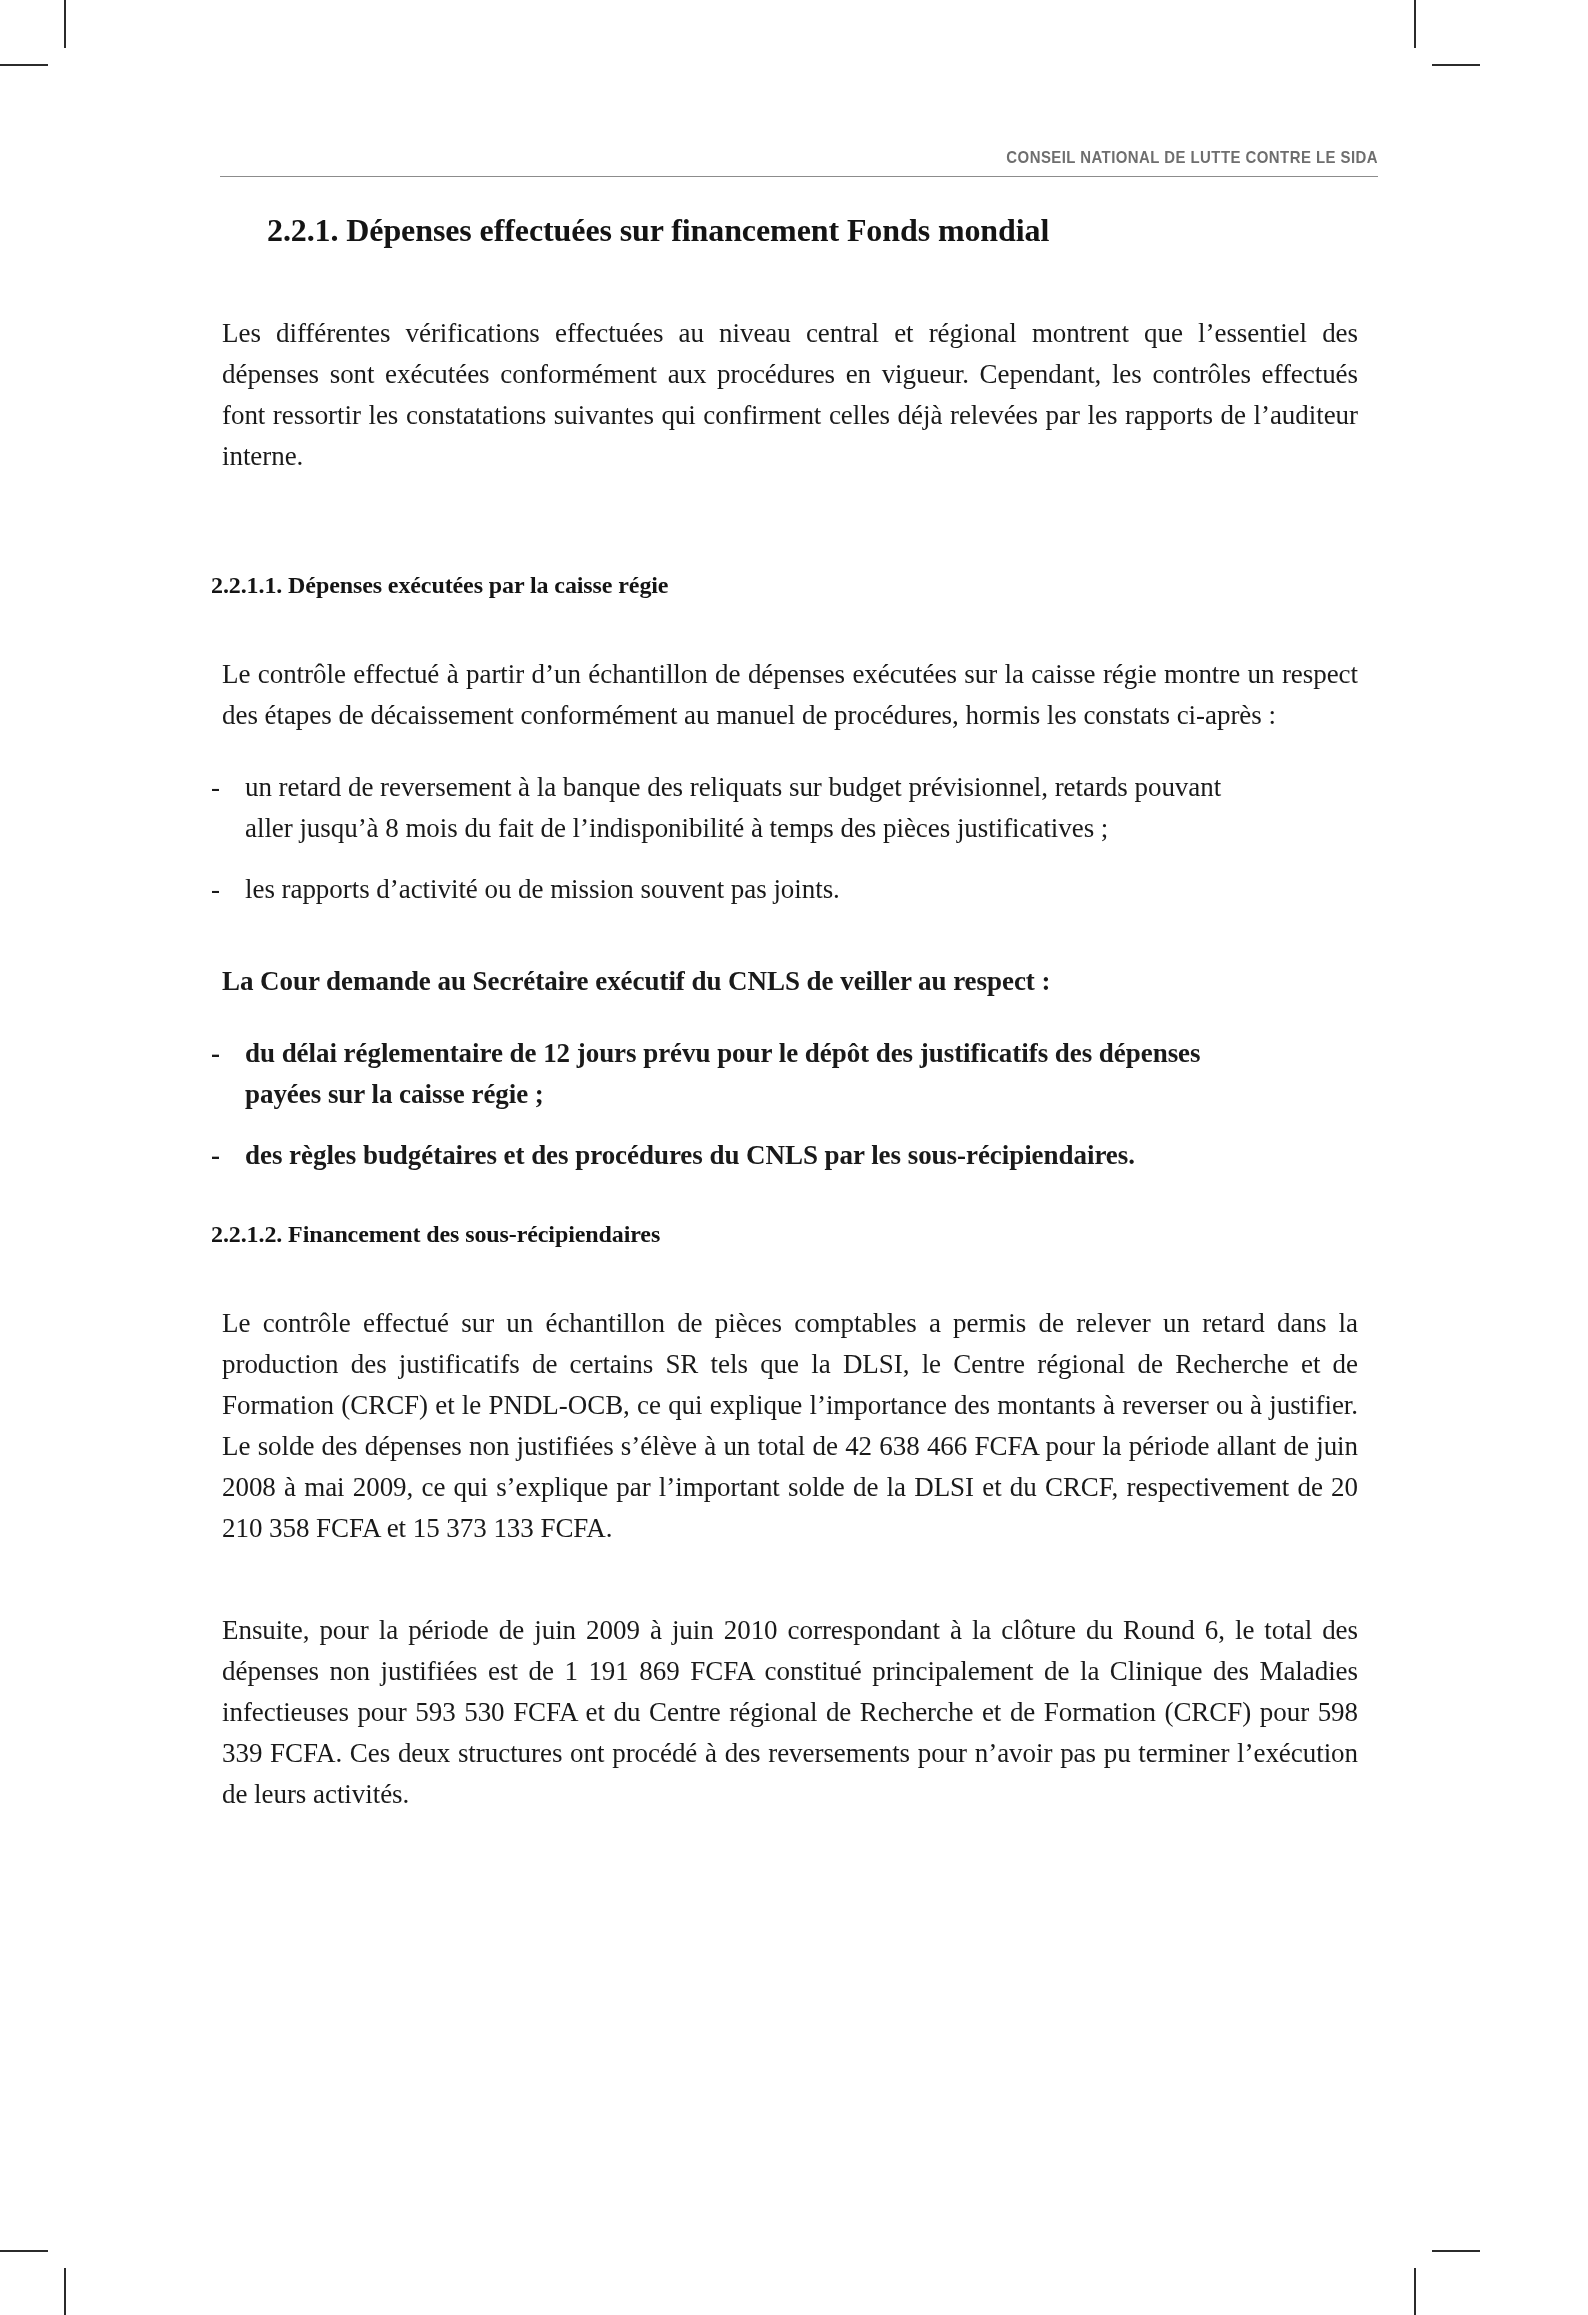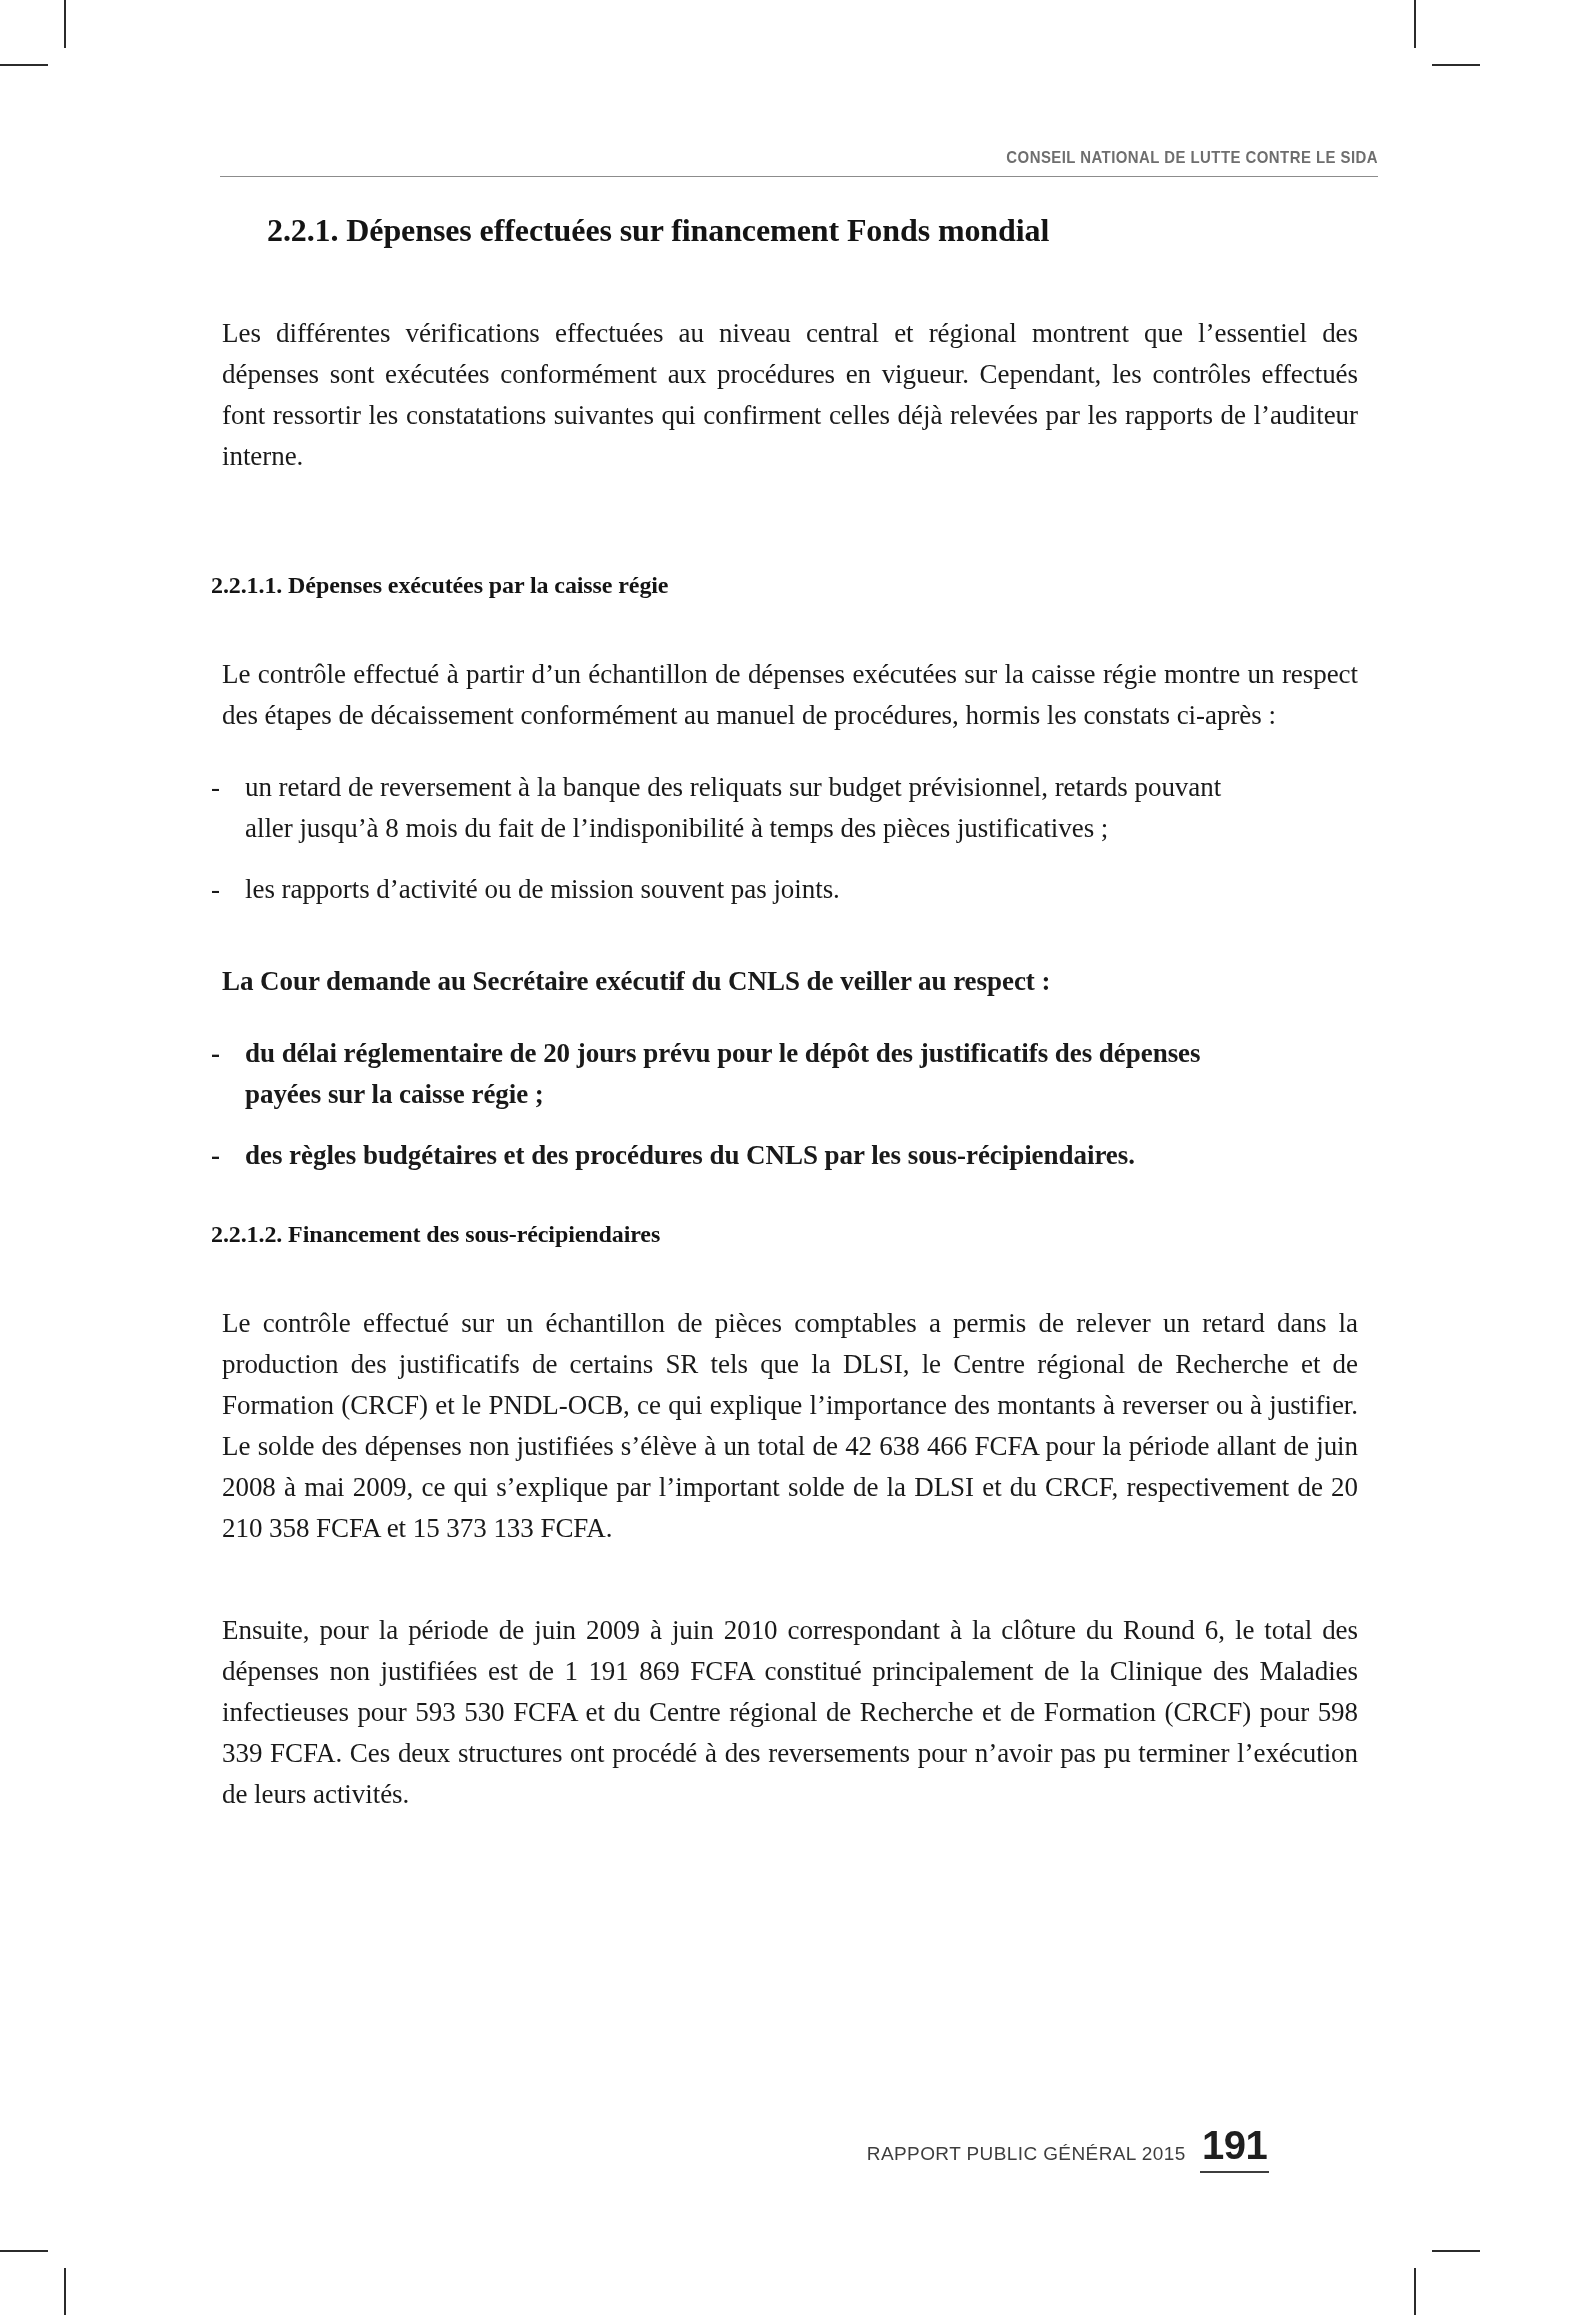--- a/index.html
+++ b/index.html
@@ -221,21 +221,21 @@
 
     <div class="sp-block-gap"></div>
 
     <p class="body bold nojust">La Cour demande au Secrétaire exécutif du CNLS de veiller au respect :</p>
 
     <div class="sp-list-gap"></div>
 
     <ul class="dash-list bold list-indent-b">
       <li>
         <span class="dash">-</span>
-        <span>du délai réglementaire de 20 jours prévu pour le dépôt des justificatifs des dépenses payées sur la caisse régie ;</span>
+        <span>du délai réglementaire de 12 jours prévu pour le dépôt des justificatifs des dépenses payées sur la caisse régie ;</span>
       </li>
       <li style="margin-top:20px;">
         <span class="dash">-</span>
         <span>des règles budgétaires et des procédures du CNLS par les sous-récipiendaires.</span>
       </li>
     </ul>
 
     <div class="sp-sub-gap-top"></div>
 
     <h2 class="subsec-title">2.2.1.2. Financement des sous-récipiendaires</h2>
@@ -243,19 +243,15 @@
     <div class="sp-sub-gap-bot"></div>
 
     <p class="body">Le contrôle effectué sur un échantillon de pièces comptables a permis de relever un retard dans la production des justificatifs de certains SR tels que la DLSI, le Centre régional de Recherche et de Formation (CRCF) et le PNDL-OCB, ce qui explique l’importance des montants à reverser ou à justifier. Le solde des dépenses non justifiées s’élève à un total de 42 638 466 FCFA pour la période allant de juin 2008 à mai 2009, ce qui s’explique par l’important solde de la DLSI et du CRCF, respectivement de 20 210 358 FCFA et 15 373 133 FCFA.</p>
 
     <div class="sp-para-gap"></div>
 
     <p class="body">Ensuite, pour la période de juin 2009 à juin 2010 correspondant à la clôture du Round 6, le total des dépenses non justifiées est de 1 191 869 FCFA constitué principalement de la Clinique des Maladies infectieuses pour 593 530 FCFA et du Centre régional de Recherche et de Formation (CRCF) pour 598 339 FCFA. Ces deux structures ont procédé à des reversements pour n’avoir pas pu terminer l’exécution de leurs activités.</p>
 
   </div>
 
-  <div class="footer">
-    <span class="footer-label">RAPPORT PUBLIC GÉNÉRAL 2015</span>
-    <span class="footer-pageno">191</span>
-  </div>
 
 </div>
 
 
 </body></html>

